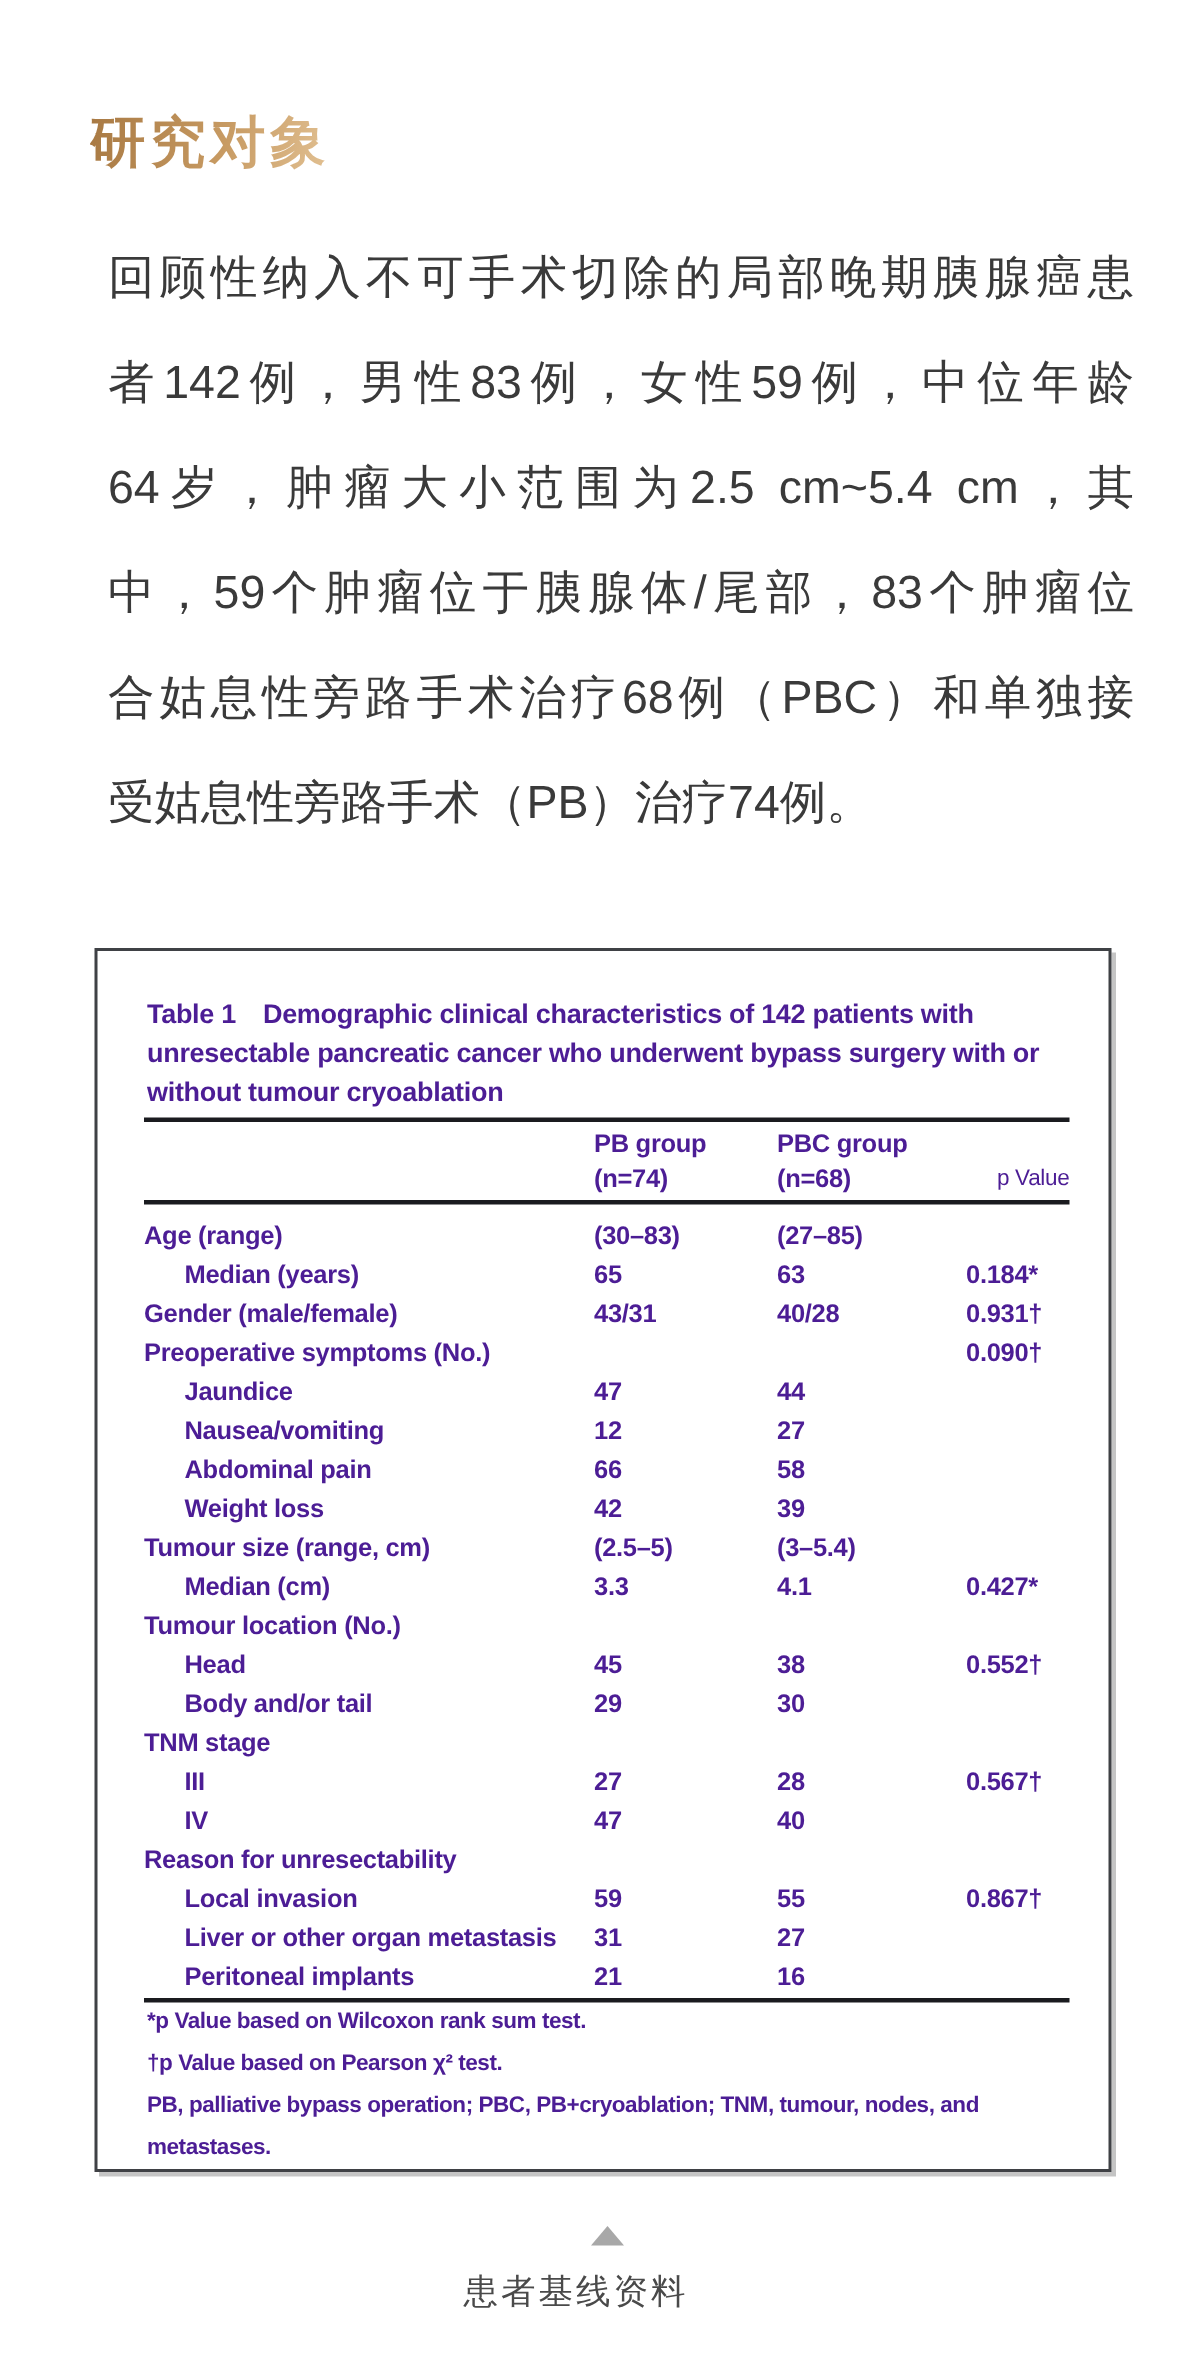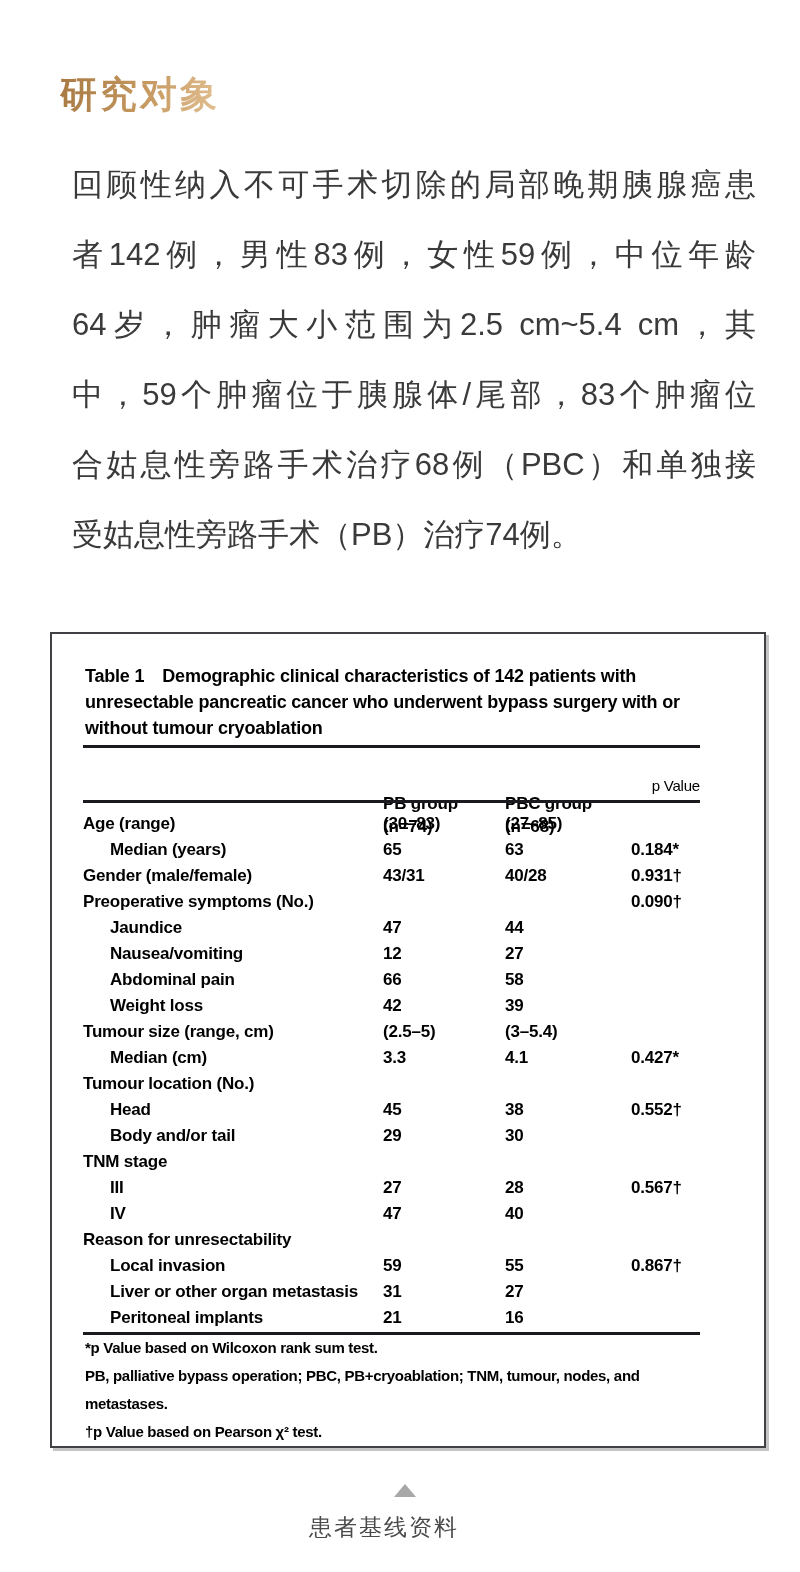--- a/index.html
+++ b/index.html
@@ -20,38 +20,38 @@
   
   .para {
     position:absolute; left:72px; top:150px; width:684px;
     font-size:31px; line-height:70px; color:#3a3a3a;
   }
   .para .pline { text-align:justify; text-align-last:justify; }
   .para .pline:last-child { text-align-last:left; }
 
   
   .tframe {
-    position:absolute; left:50px; top:632px; width:674px; height:812px;
+    position:absolute; left:63px; top:632px; width:674px; height:812px;
     border:2px solid #3f4145; background:#ffffff;
     box-shadow:3px 3px 0 rgba(125,125,125,0.45);
-    color:#000000; letter-spacing:-0.2px;padding-left:38px;
+    color:#4c1d95; letter-spacing:-0.2px;
   }
   .ttitle {
     position:absolute; left:33px; top:29px; width:620px;
     font-size:18px; font-weight:bold; line-height:26px; white-space:nowrap;
   }
   .ttitle .tlabel { margin-right:18px; }
   .rule { position:absolute; left:31px; width:617px; height:3px; background:#1a1b1f; }
   .rule-top    { top:111px; }
   .rule-mid    { top:166px; }
   .rule-bottom { top:698px; }
 
   .thead-col {
     position:absolute; top:117px;
-    font-size:17px; font-weight:bold; line-height:23px; white-space:nowrap;margin-top:41px;
+    font-size:17px; font-weight:bold; line-height:23px; white-space:nowrap;
   }
   .thead-pb  { left:331px; }
   .thead-pbc { left:453px; }
   .thead-p {
     position:absolute; left:31px; top:140px; width:617px; text-align:right;
     font-size:15px; font-weight:normal; line-height:23px;
   }
 
   .rows { position:absolute; left:31px; top:177px; width:617px; }
   .trow {
@@ -235,21 +235,21 @@
           <div class="c2">21</div>
           <div class="c3">16</div>
           <div class="c4"></div>
         </div>
       </div>
 
     <div class="rule rule-bottom"></div>
 
     <div class="fnotes">
         <div class="fnote">*p Value based on Wilcoxon rank sum test.</div>
+        <div class="fnote">†p Value based on Pearson χ² test.</div>
         <div class="fnote">PB, palliative bypass operation; PBC, PB+cryoablation; TNM, tumour, nodes, and metastases.</div>
-        <div class="fnote">†p Value based on Pearson χ² test.</div>
       </div>
   </div>
 
   <div class="arrow"></div>
   <div class="caption">患者基线资料</div>
 
 </div>
 
 </body></html>

